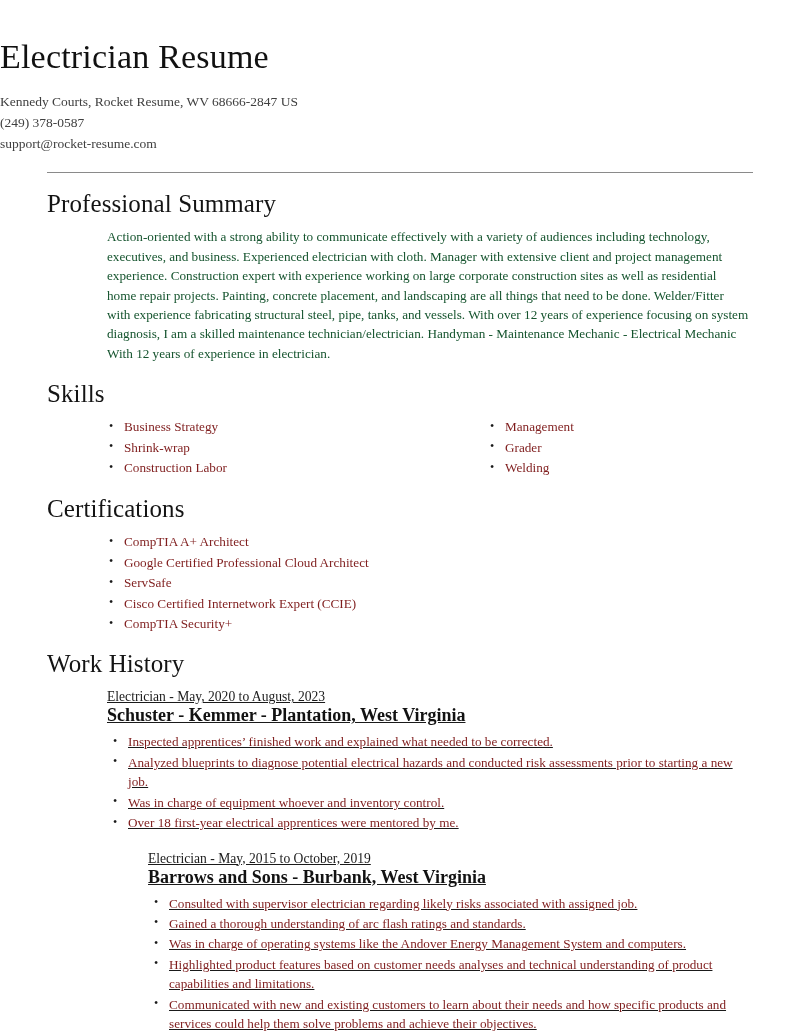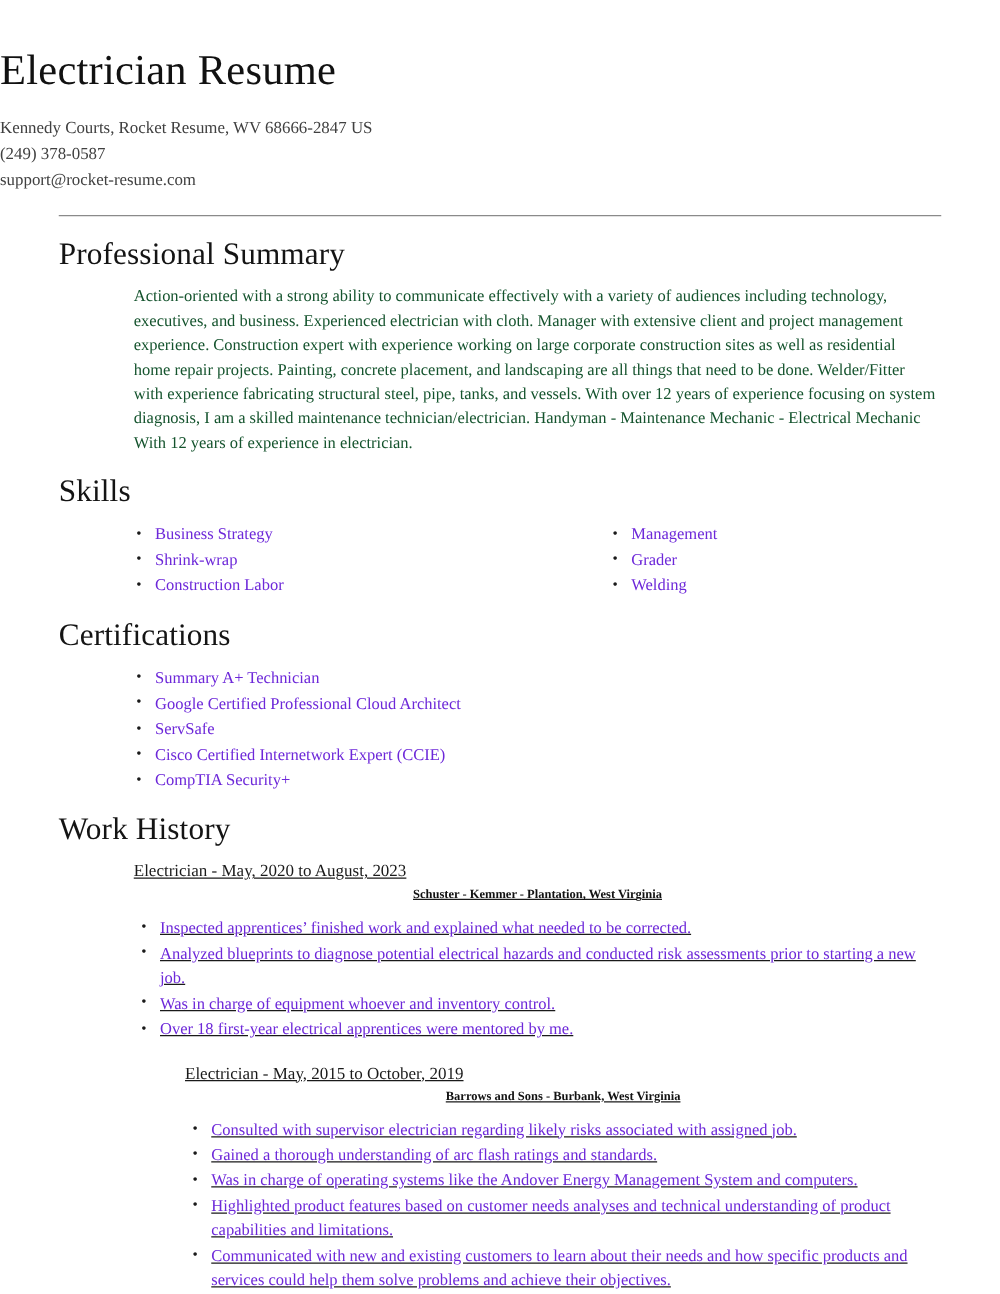--- a/index.html
+++ b/index.html
@@ -79,21 +79,21 @@
     list-style: none;
     margin: 0;
     padding: 0;
   }
   ul.bullets > li {
     position: relative;
     padding-left: 17px;
     font-size: 13.2px;
     line-height: 19.4px;
     margin: 0 0 1px 0;
-    color: #6d28d9;
+    color: #7f1d1d;
   }
   ul.bullets > li::before {
     content: "\2022";
     position: absolute;
     left: 2px;
     top: -0.5px;
     font-size: 12px;
     line-height: 19.4px;
     color: #1a1a1a;
   }
@@ -128,26 +128,25 @@
     margin-bottom: 0;
     margin-left: 41px;
   }
   .job-title-line {
     font-size: 13.6px;
     line-height: 19px;
     color: #1a1a1a;
     margin: 0;
   }
   .job-company-line {
-    font-size: 10px;
+    font-size: 18px;
     line-height: 19px;
     font-weight: 700;
     color: #121212;
     margin: 0 0 7px 0;
-    text-align: center;
   }
   .job ul.bullets > li {
     padding-left: 21px;
   }
   .job ul.bullets > li::before {
     left: 6px;
   }
 </style>
 </head>
 <body>
@@ -187,21 +186,21 @@
           <li>Welding</li>
         </ul>
       </div>
     </div>
   </div>
 
   <div class="section">
     <h2 class="section-heading">Certifications</h2>
     <div class="certs-list">
       <ul class="bullets">
-        <li>Summary A+ Technician</li>
+        <li>CompTIA A+ Architect</li>
         <li>Google Certified Professional Cloud Architect</li>
         <li>ServSafe</li>
         <li>Cisco Certified Internetwork Expert (CCIE)</li>
         <li>CompTIA Security+</li>
       </ul>
     </div>
   </div>
 
   <div class="section">
     <h2 class="section-heading">Work History</h2>

